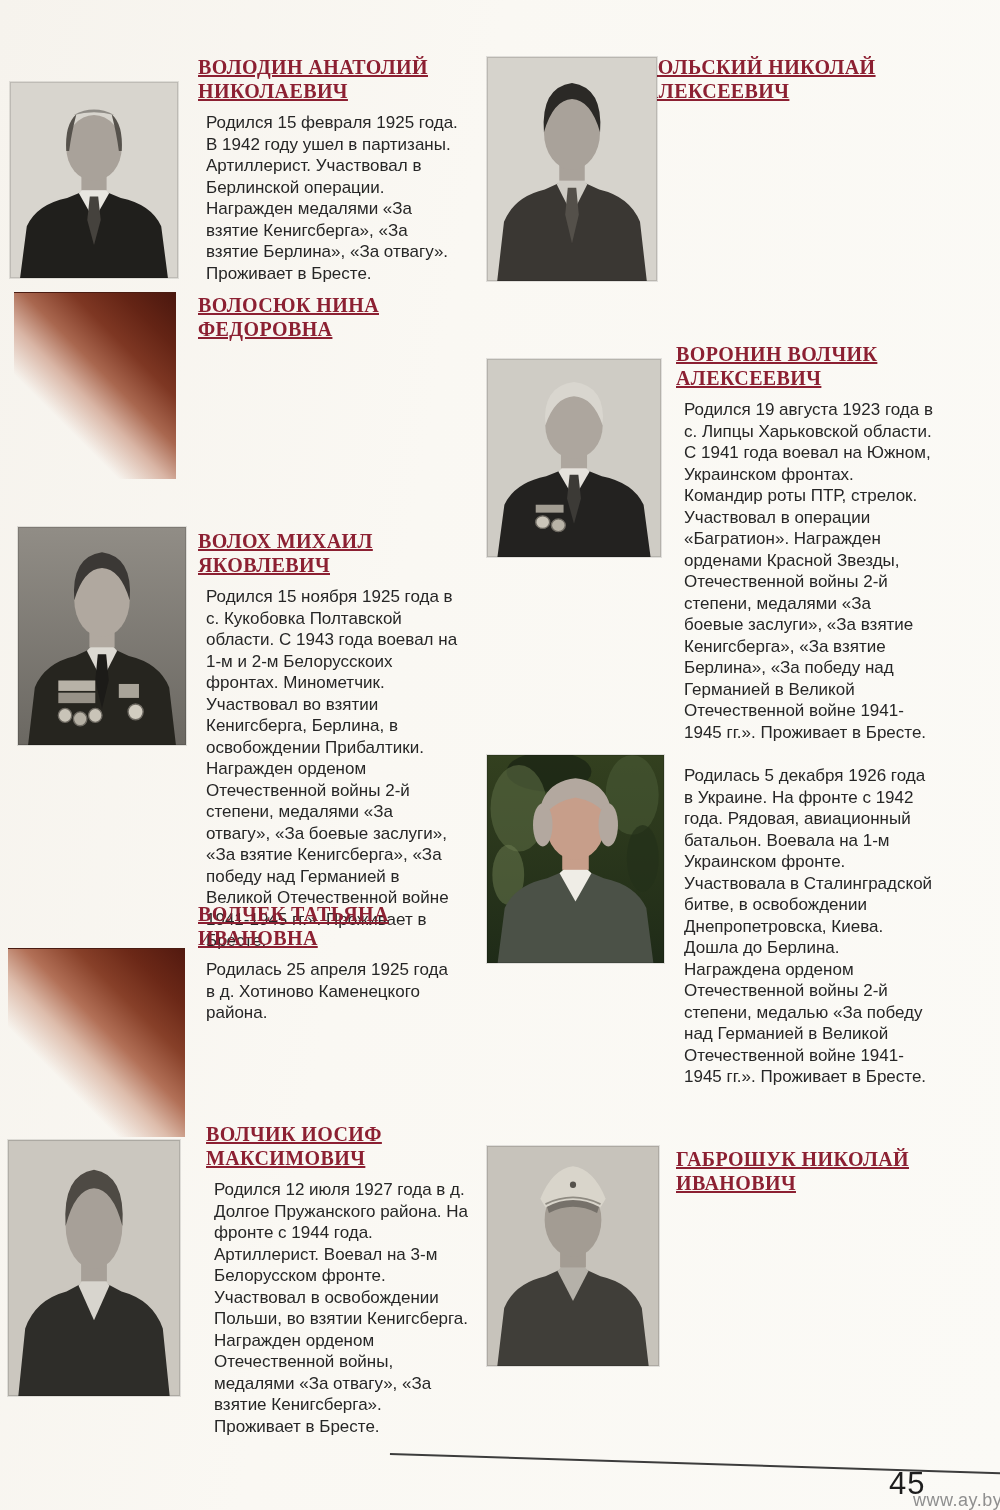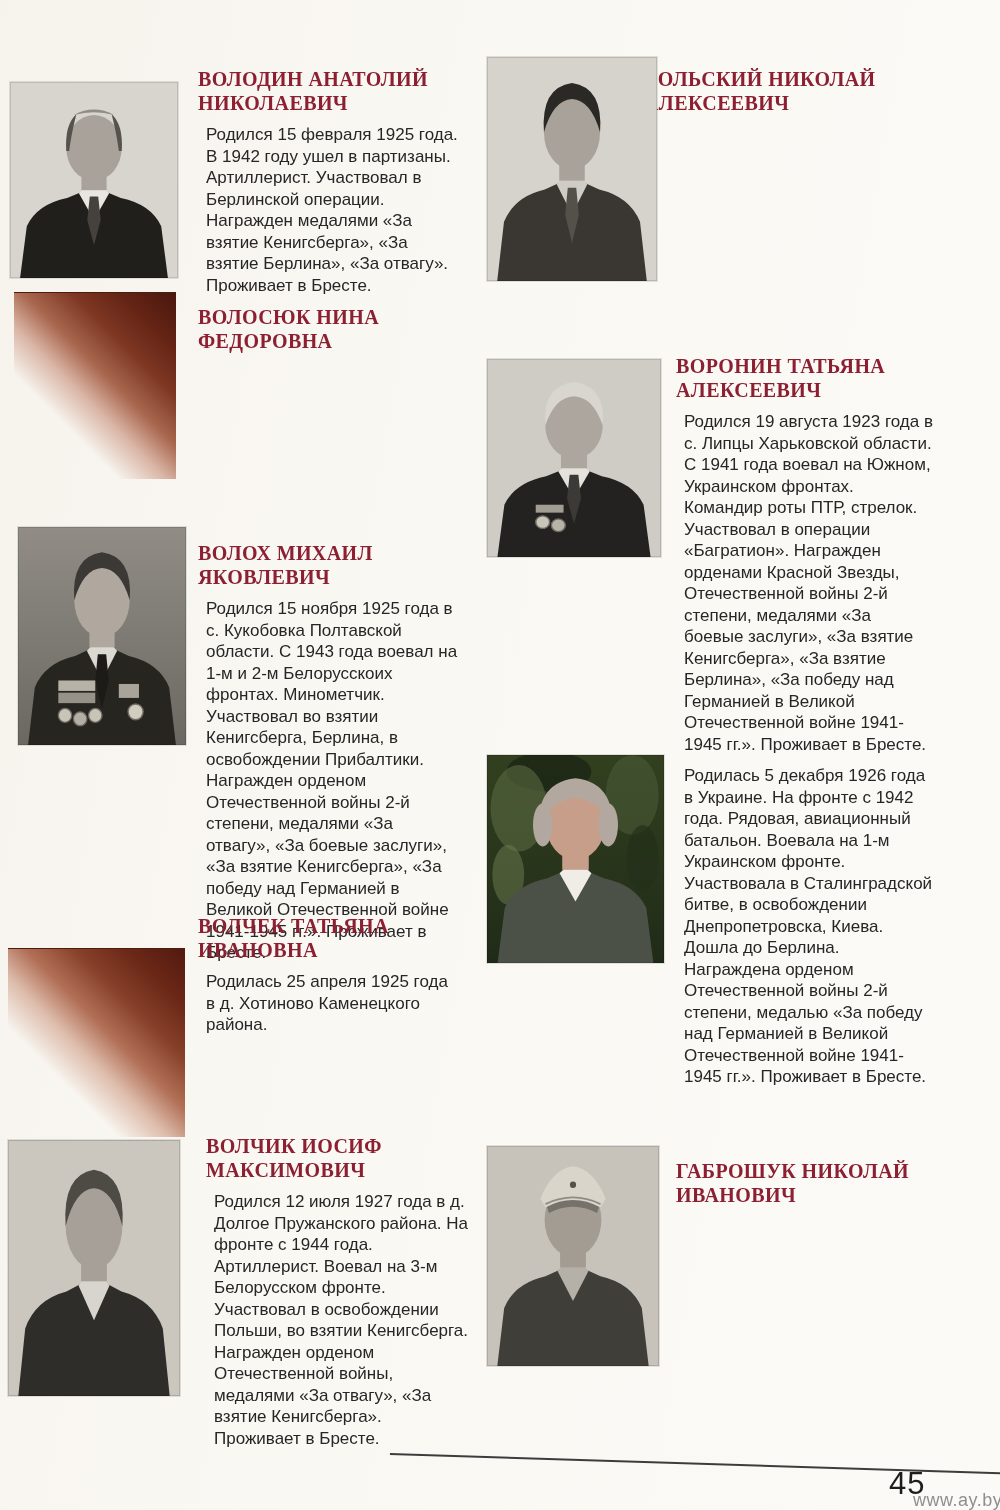--- a/index.html
+++ b/index.html
@@ -18,26 +18,27 @@
     border-top:1px solid #4a1c12;
     background:linear-gradient(225deg,#4a170e 0%,#642415 16%,#7e3723 30%,#a9674f 44%,#d9b5a5 56%,rgba(255,255,255,0) 70%);
   }
   .deco-2{
     left:8px;top:948px;width:177px;height:188px;
     border-top:1px solid #4a1c12;
     background:linear-gradient(225deg,#52190f 0%,#6b2817 16%,#874029 30%,#b27057 44%,#ddbcab 56%,rgba(255,255,255,0) 70%);
   }
   .entry{position:absolute;}
   .entry h3{
-    margin:12px 0 9px 0;
+    margin:0 0 9px 0;
     font-family:"Liberation Serif","DejaVu Serif",serif;
     font-weight:700;
     font-size:20px;line-height:24px;
     letter-spacing:.4px;
     color:#8c2032;
+    text-decoration:underline;
   }
   .entry p{
     margin:8px;
     font-size:17px;line-height:21.5px;
     color:#262626;
   }
   .t-L0{left:198px;top:55px;width:268px}
   .t-L1{left:198px;top:293px;width:268px}
   .t-L2{left:198px;top:529px;width:268px}
   .t-L3{left:198px;top:902px;width:268px}
@@ -158,21 +159,21 @@
         <path d="M6,125 L10,92 Q16,78 34,74 L43,70 L57,70 L66,74 Q84,78 90,92 L94,125 Z" fill="#3a3733"></path>
         <polygon points="41,71 50,88 59,71 55,67 45,67" fill="#cfccc5"></polygon>
         <polygon points="47.5,73 52.5,73 54,88 50,104 46,88" fill="#54504a"></polygon>
         <rect x="42.5" y="56" width="15" height="13" fill="#a9a29a"></rect>
         <ellipse cx="50" cy="42" rx="16.5" ry="21" fill="#a9a29a"></ellipse>
         <path d="M33.5,42 Q31.5,17 50,14.5 Q68.5,17 66.5,42 Q61,24 50,23.5 Q39,24 33.5,42 Z" fill="#2b2926"></path>
         <rect width="100" height="125" fill="none" stroke="rgba(0,0,0,0.15)" stroke-width="1"></rect>
       </svg>
     </div>
     <section class="entry t-R1">
-      <h3><span>ВОРОНИН ТАТЬЯНА</span><br><span>АЛЕКСЕЕВИЧ</span></h3>
+      <h3><span>ВОРОНИН ВОЛЧИК</span><br><span>АЛЕКСЕЕВИЧ</span></h3>
       <p>Родился 19 августа 1923 года в с. Липцы Харьковской области. С 1941 года воевал на Южном, Украинском фронтах. Командир роты ПТР, стрелок. Участвовал в операции «Багратион». Награжден орденами Красной Звезды, Отечественной войны 2-й степени, медалями «За боевые заслуги», «За взятие Кенигсберга», «За взятие Берлина», «За победу над Германией в Великой Отечественной войне 1941-1945 гг.». Проживает в Бресте.</p>
     </section>
     <div class="photo p-R1">
       <svg viewBox="0 0 100 125" preserveAspectRatio="none" xmlns="http://www.w3.org/2000/svg">
         <rect width="100" height="125" fill="#cfccc5"></rect>
         <path d="M6,125 L10,92 Q16,78 34,74 L43,70 L57,70 L66,74 Q84,78 90,92 L94,125 Z" fill="#232220"></path>
         <polygon points="41,71 50,88 59,71 55,67 45,67" fill="#e5e2dc"></polygon>
         <polygon points="47.5,73 52.5,73 54,88 50,104 46,88" fill="#3c3a36"></polygon>
         <rect x="42.5" y="56" width="15" height="13" fill="#ada69e"></rect>
         <ellipse cx="50" cy="42" rx="16.5" ry="21" fill="#ada69e"></ellipse>

